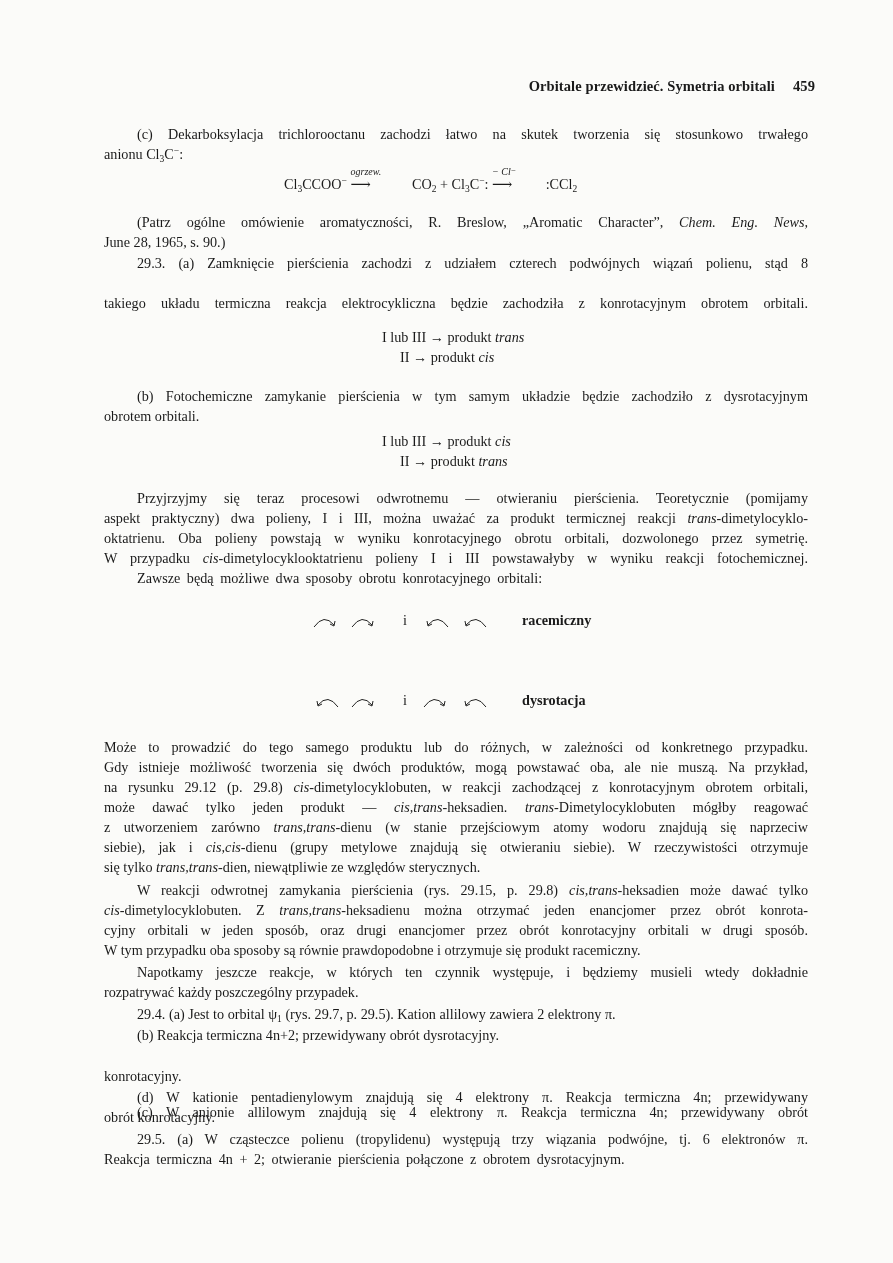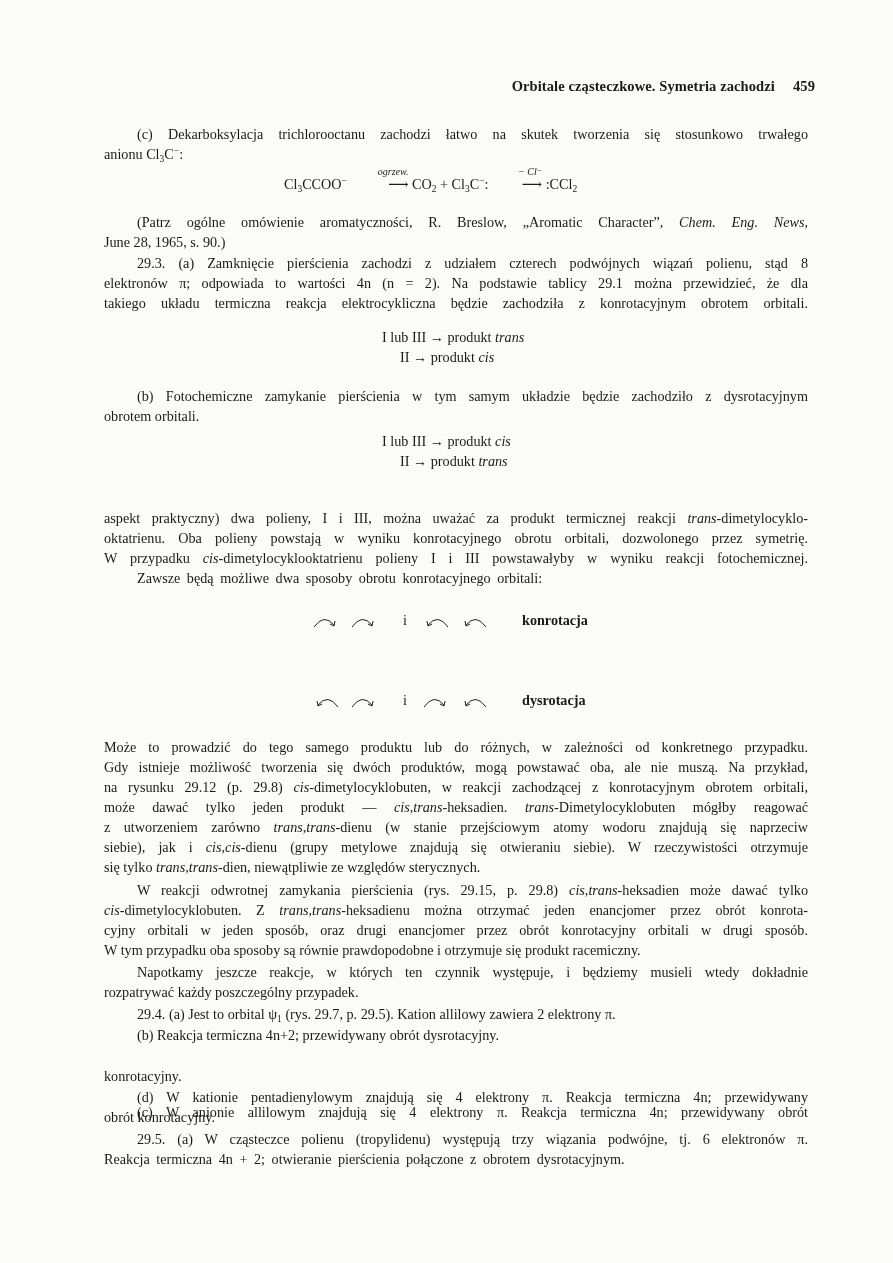--- a/index.html
+++ b/index.html
@@ -11,84 +11,84 @@
   .runhead { position: absolute; top: 78px; right: 78px; font-weight: bold; font-size: 14.5px; letter-spacing: 0.1px; }
   .runhead .pn { margin-left: 18px; }
   .ln { position: absolute; left: 104px; width: 704px; font-size: 14.2px; line-height: 20px; white-space: nowrap; }
   .j { text-align: justify; text-align-last: justify; }
   .ind { padding-left: 33px; box-sizing: border-box; }
   .ctr { position: absolute; font-size: 14.2px; white-space: nowrap; }
   i { font-style: italic; }
   b { font-weight: normal; }
   sub { font-size: 9.5px; vertical-align: -3px; line-height: 0; }
   sup { font-size: 9.5px; vertical-align: 5px; line-height: 0; }
-  .arr { display: inline-block; position: relative; text-align: right; width: 58px; vertical-align: baseline; font-style: italic; }
+  .arr { display: inline-block; position: relative; text-align: left; width: 58px; vertical-align: baseline; font-style: italic; }
   .arr .lab { position: absolute; left: 0; right: 0; top: -10px; font-size: 10px; }
   .rot { position: absolute; font-size: 14.2px; white-space: nowrap; }
   .rot svg { display: inline-block; vertical-align: middle; margin-right: 10px; }
   .rot .sep { display: inline-block; width: 34px; text-align: center; }
   .rot .lbl { font-weight: bold; margin-left: 24px; }
 </style>
 </head>
 <body>
 
 <div class="page">
 
   <div class="runhead">
-    <span>Orbitale cząsteczkowe. Symetria zachodzi</span><span class="pn">459</span>
+    <span>Orbitale przewidzieć. Symetria orbitali</span><span class="pn">459</span>
   </div>
 
   <div class="ln j ind" style="top:124px">(c) Dekarboksylacja trichlorooctanu zachodzi łatwo na skutek tworzenia się stosunkowo trwałego</div>
   <div class="ln" style="top:144px"><span>anionu Cl</span><sub>3</sub><span>C</span><sup>−</sup><span>:</span></div>
 
   <div class="ctr" style="top:176px; left:284px">
     <span>Cl</span><sub>3</sub><span>CCOO</span><sup>−</sup>
     <span class="arr"><span class="lab">ogrzew.</span>⟶</span>
     <span>CO</span><sub>2</sub>
     <span>+</span>
     <span>Cl</span><sub>3</sub><span>C</span><sup>−</sup><span>:</span>
     <span class="arr" style="width:50px"><span class="lab">− Cl⁻</span>⟶</span>
     <span>:CCl</span><sub>2</sub>
   </div>
 
   <div class="ln j ind" style="top:212px"><span>(Patrz ogólne omówienie aromatyczności, R. Breslow, „Aromatic Character”,</span> <i>Chem. Eng. News,</i></div>
   <div class="ln" style="top:232px">June 28, 1965, s. 90.)</div>
 
   <div class="ln j ind" style="top:253px"><b>29.3.</b> <span>(a) Zamknięcie pierścienia zachodzi z udziałem czterech podwójnych wiązań polienu, stąd 8</span></div>
-  <div class="ln j" style="top:273px">elektronów π; odpowiada to wartości 4n (n = 2). Na podstawie tablicy 29.1 można przewidzieć, że dla</div>
   <div class="ln j" style="top:293px">takiego układu termiczna reakcja elektrocykliczna będzie zachodziła z konrotacyjnym obrotem orbitali.</div>
 
   <div class="ctr" style="top:329px; left:382px"><span>I lub III → produkt</span> <i>trans</i></div>
   <div class="ctr" style="top:349px; left:400px"><span>II → produkt</span> <i>cis</i></div>
 
   <div class="ln j ind" style="top:386px">(b) Fotochemiczne zamykanie pierścienia w tym samym układzie będzie zachodziło z dysrotacyjnym</div>
   <div class="ln" style="top:406px">obrotem orbitali.</div>
 
   <div class="ctr" style="top:433px; left:382px"><span>I lub III → produkt</span> <i>cis</i></div>
   <div class="ctr" style="top:453px; left:400px"><span>II → produkt</span> <i>trans</i></div>
 
+  <div class="ln j ind" style="top:488px">Przyjrzyjmy się teraz procesowi odwrotnemu — otwieraniu pierścienia. Teoretycznie (pomijamy</div>
   <div class="ln j" style="top:508px"><span>aspekt praktyczny) dwa polieny, I i III, można uważać za produkt termicznej reakcji</span> <i>trans</i><span>-dimetylocyklo-</span></div>
   <div class="ln j" style="top:528px">oktatrienu. Oba polieny powstają w wyniku konrotacyjnego obrotu orbitali, dozwolonego przez symetrię.</div>
   <div class="ln j" style="top:548px"><span>W przypadku</span> <i>cis</i><span>-dimetylocyklooktatrienu polieny I i III powstawałyby w wyniku reakcji fotochemicznej.</span></div>
   <div class="ln ind" style="top:568px; word-spacing:3px">Zawsze będą możliwe dwa sposoby obrotu konrotacyjnego orbitali:</div>
 
   <div class="rot" style="top:612px; left:312px">
     <svg width="28" height="14" viewBox="0 0 28 14">
         <path d="M2 12 Q12 -2 22 10" fill="none" stroke="#222" stroke-width="1"></path>
         <path d="M18 9 L22 11 L23 6" fill="none" stroke="#222" stroke-width="1"></path>
       </svg><svg width="28" height="14" viewBox="0 0 28 14">
         <path d="M2 12 Q12 -2 22 10" fill="none" stroke="#222" stroke-width="1"></path>
         <path d="M18 9 L22 11 L23 6" fill="none" stroke="#222" stroke-width="1"></path>
       </svg><span class="sep">i</span><svg width="28" height="14" viewBox="0 0 28 14">
         <path d="M26 12 Q16 -2 6 10" fill="none" stroke="#222" stroke-width="1"></path>
         <path d="M10 9 L6 11 L5 6" fill="none" stroke="#222" stroke-width="1"></path>
       </svg><svg width="28" height="14" viewBox="0 0 28 14">
         <path d="M26 12 Q16 -2 6 10" fill="none" stroke="#222" stroke-width="1"></path>
         <path d="M10 9 L6 11 L5 6" fill="none" stroke="#222" stroke-width="1"></path>
-      </svg><span class="lbl">konrotacja</span>
+      </svg><span class="lbl">racemiczny</span>
   </div>
 
 
   <div class="rot" style="top:692px; left:312px">
     <svg width="28" height="14" viewBox="0 0 28 14">
         <path d="M26 12 Q16 -2 6 10" fill="none" stroke="#222" stroke-width="1"></path>
         <path d="M10 9 L6 11 L5 6" fill="none" stroke="#222" stroke-width="1"></path>
       </svg><svg width="28" height="14" viewBox="0 0 28 14">
         <path d="M2 12 Q12 -2 22 10" fill="none" stroke="#222" stroke-width="1"></path>
         <path d="M18 9 L22 11 L23 6" fill="none" stroke="#222" stroke-width="1"></path>

